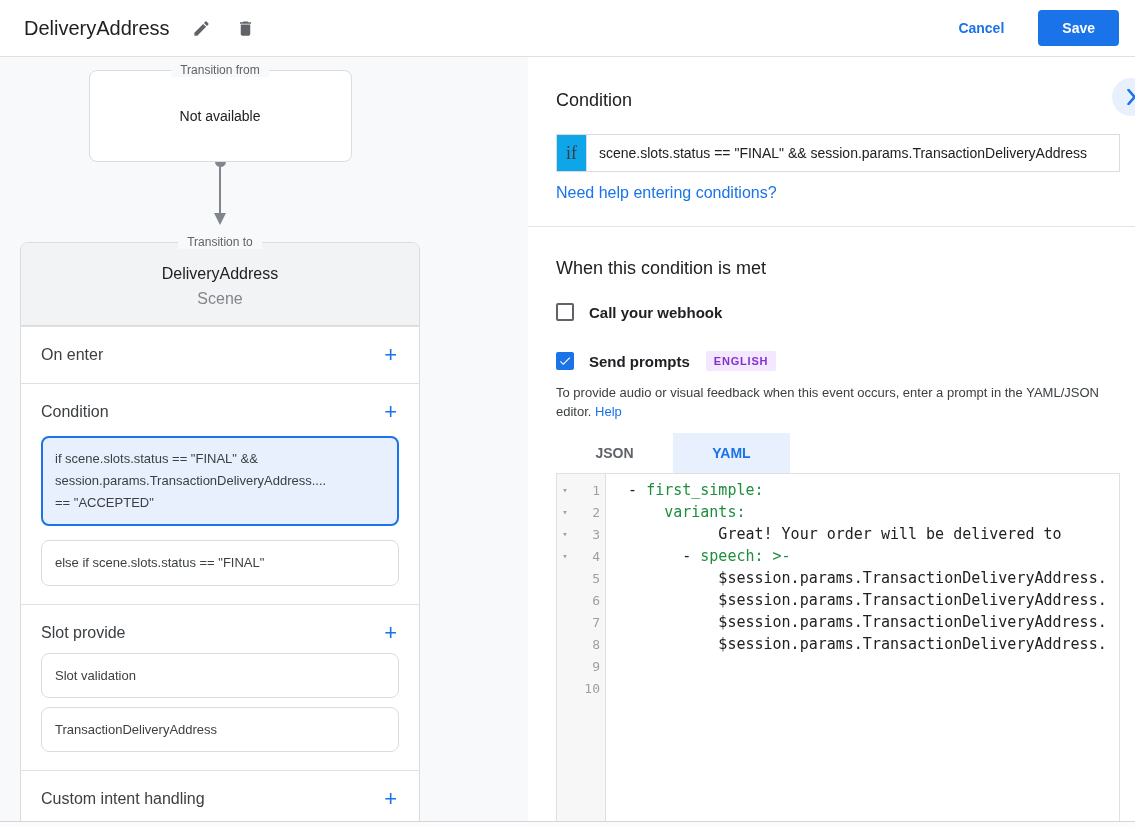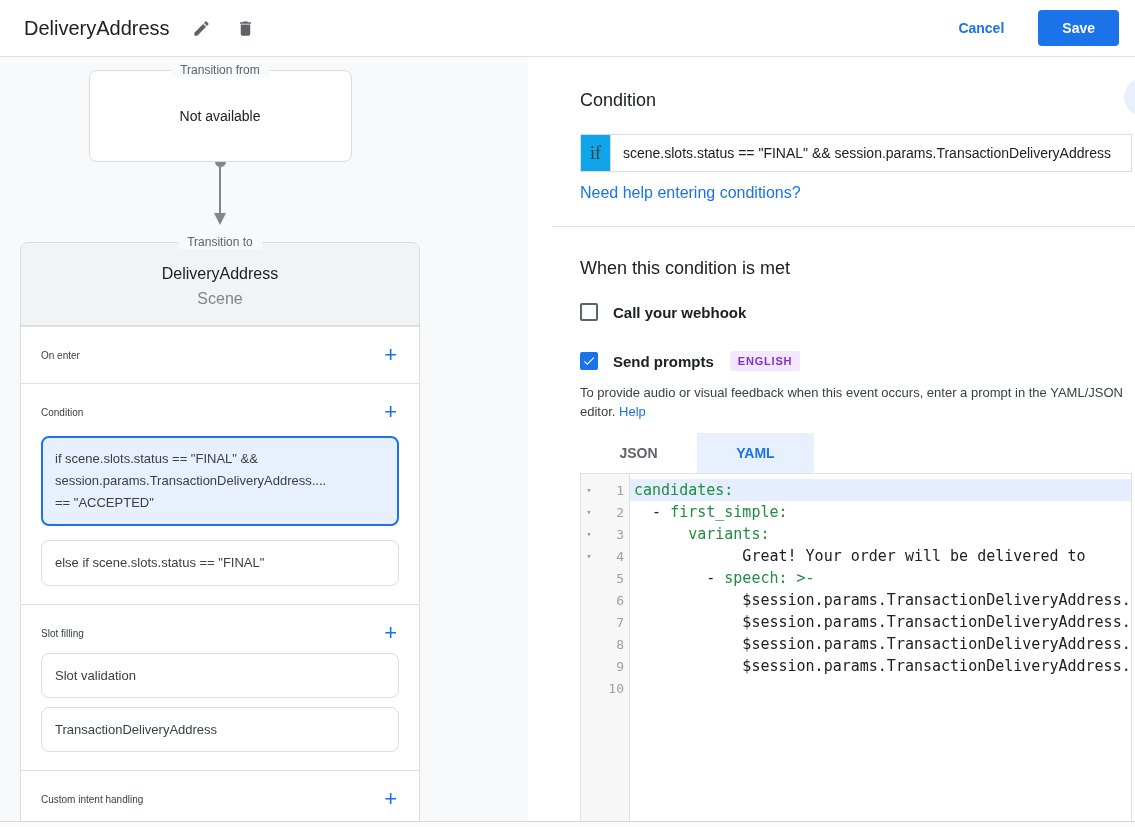--- a/index.html
+++ b/index.html
@@ -26,42 +26,42 @@
   .topbar{height:57px;display:flex;align-items:center;padding:0 16px 0 24px;
     border-bottom:1px solid var(--divider);background:#fff;}
   .title{font-size:20px;color:var(--txt);}
   .icon-btn{margin-left:20px;width:24px;height:24px;display:flex;align-items:center;justify-content:center;cursor:pointer;}
   .icon-btn svg{fill:var(--txt3);}
   .spacer{flex:1;}
   .cancel{color:var(--accent);font-size:14px;font-weight:bold;margin-right:34px;cursor:pointer;}
   .save{background:var(--accent);color:#fff;font-size:14px;font-weight:bold;border:none;
     border-radius:4px;height:36px;padding:0 24px;cursor:pointer;}
   
-  .main{display:flex;height:770px;gap:24px;}
+  .main{display:flex;height:770px;}
   .left{width:528px;flex:none;background:#f8f9fa;padding-top:13px;overflow:hidden;}
   .diagram{width:400px;margin-left:20px;}
   .legend{position:absolute;top:-8px;left:50%;transform:translateX(-50%);
     background:#f8f9fa;padding:0 9px;font-size:12px;color:var(--txt3);white-space:nowrap;}
   .tf-card{width:263px;height:92px;margin:0 auto;position:relative;background:#fff;
     border:1px solid var(--border);border-radius:8px;display:flex;align-items:center;justify-content:center;}
   .tf-value{font-size:14px;color:var(--txt);}
   .connector{display:flex;flex-direction:column;align-items:center;}
   .dot{width:11px;height:11px;border-radius:50%;background:var(--gray-ico);margin-top:-6px;}
   .line{width:2px;height:46px;background:var(--gray-ico);}
   .arrowhead{width:0;height:0;border-left:6px solid transparent;border-right:6px solid transparent;
     border-top:12px solid var(--gray-ico);}
   .tt-card{margin-top:17px;position:relative;background:#fff;border:1px solid var(--border);border-radius:8px;}
   .tt-header{background:#f1f3f4;border-radius:7px 7px 0 0;text-align:center;
     padding:22px 0 17px;border-bottom:1px solid var(--border);}
   .tt-title{font-size:16px;color:var(--txt);}
   .tt-sub{font-size:16px;color:var(--gray-ico);margin-top:7px;}
   .sec{border-top:1px solid var(--divider);padding:18px 20px;}
   .sec:first-of-type{border-top:none;}
   .sec-head{display:flex;align-items:center;justify-content:space-between;}
-  .sec-label{font-size:10px;color:var(--txt2);}
+  .sec-label{font-size:16px;color:var(--txt2);}
   .plus{color:var(--accent);font-size:22px;font-weight:400;line-height:20px;cursor:pointer;padding:0 2px;}
   .cond-box{border:1px solid var(--border);border-radius:8px;background:#fff;
     padding:11px 13px;font-size:13px;line-height:22px;color:var(--txt2);
     white-space:pre-line;margin-top:14px;cursor:pointer;}
   .cond-box.selected{border:2px solid var(--accent);background:var(--sel-bg);padding:10px 12px;}
   .slot-box{border:1px solid var(--border);border-radius:8px;background:#fff;
     padding:14px 13px;font-size:13px;color:var(--txt2);margin-top:10px;cursor:pointer;}
   .slot-box + .slot-box{margin-top:9px;}
   
   .right{flex:1;background:#fff;padding:0 15px 0 28px;position:relative;}
@@ -167,21 +167,21 @@
           <div id="condition-items">
               <div class="cond-box selected">if scene.slots.status == "FINAL" &amp;&amp;
 session.params.TransactionDeliveryAddress....
 == "ACCEPTED"</div>
               <div class="cond-box">else if scene.slots.status == "FINAL"</div>
             </div>
         </div>
 
         <div class="sec">
           <div class="sec-head">
-            <span class="sec-label">Slot filling</span>
+            <span class="sec-label">Slot provide</span>
             <span class="plus">+</span>
           </div>
           <div id="slot-items">
               <div class="slot-box">Slot validation</div>
               <div class="slot-box">TransactionDeliveryAddress</div>
             </div>
         </div>
 
         <div class="sec">
           <div class="sec-head">
@@ -278,21 +278,20 @@
           <div class="g-row">
             <span class="g-fold"></span>
             <span class="g-num">9</span>
           </div>
           <div class="g-row">
             <span class="g-fold"></span>
             <span class="g-num">10</span>
           </div>
         </div>
       <div class="code" id="editor-code">
-          <div class="c-line hl"><span class="tok-key">candidates:</span></div>
           <div class="c-line"><span class="tok-plain">  - </span><span class="tok-key">first_simple:</span></div>
           <div class="c-line"><span class="tok-plain">      </span><span class="tok-key">variants:</span></div>
           <div class="c-line"><span class="tok-plain">            Great! Your order will be delivered to</span></div>
           <div class="c-line"><span class="tok-plain">        - </span><span class="tok-key">speech: &gt;-</span></div>
           <div class="c-line"><span class="tok-plain">            $session.params.TransactionDeliveryAddress.</span></div>
           <div class="c-line"><span class="tok-plain">            $session.params.TransactionDeliveryAddress.</span></div>
           <div class="c-line"><span class="tok-plain">            $session.params.TransactionDeliveryAddress.</span></div>
           <div class="c-line"><span class="tok-plain">            $session.params.TransactionDeliveryAddress.</span></div>
           <div class="c-line"></div>
         </div>

